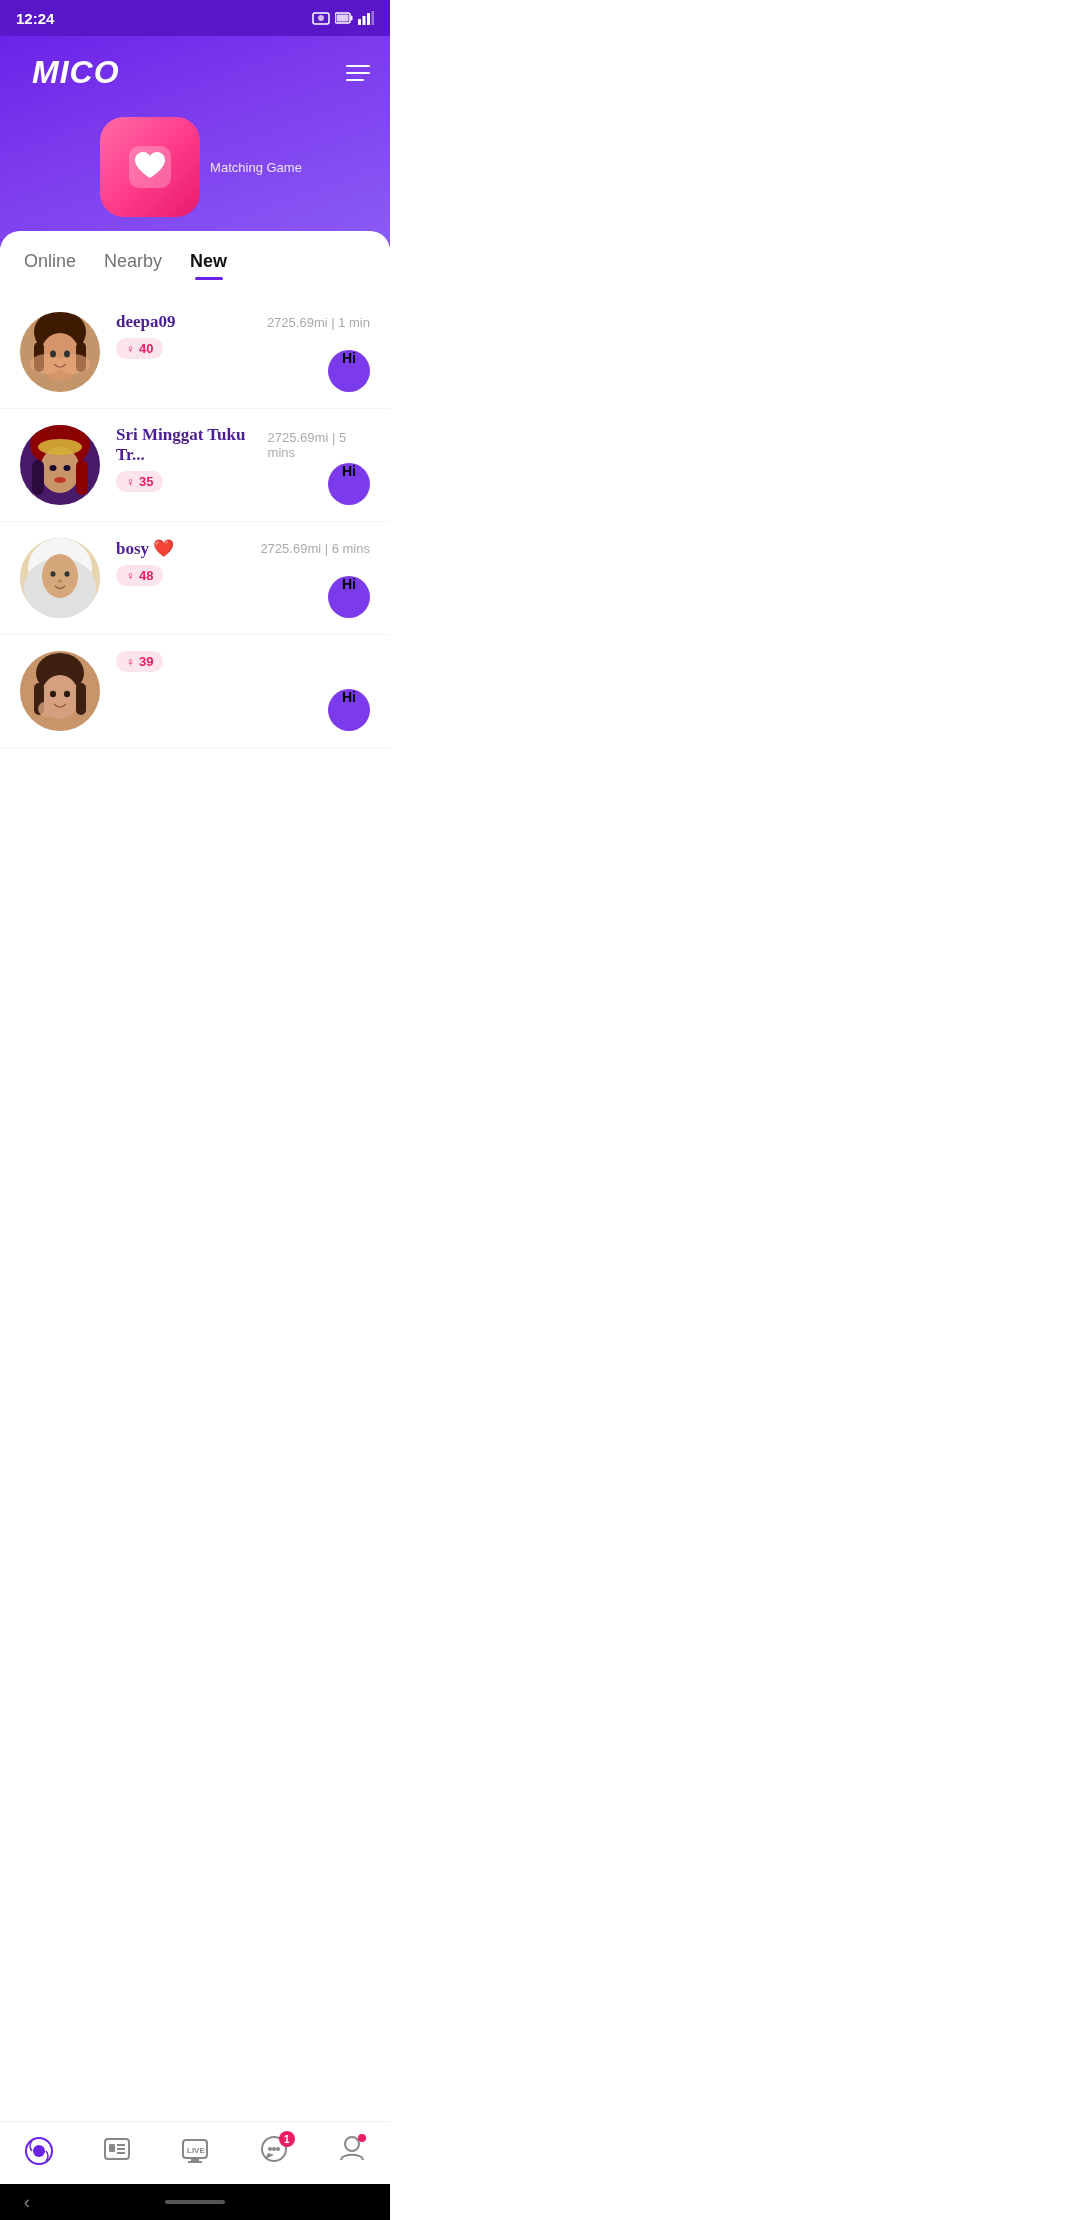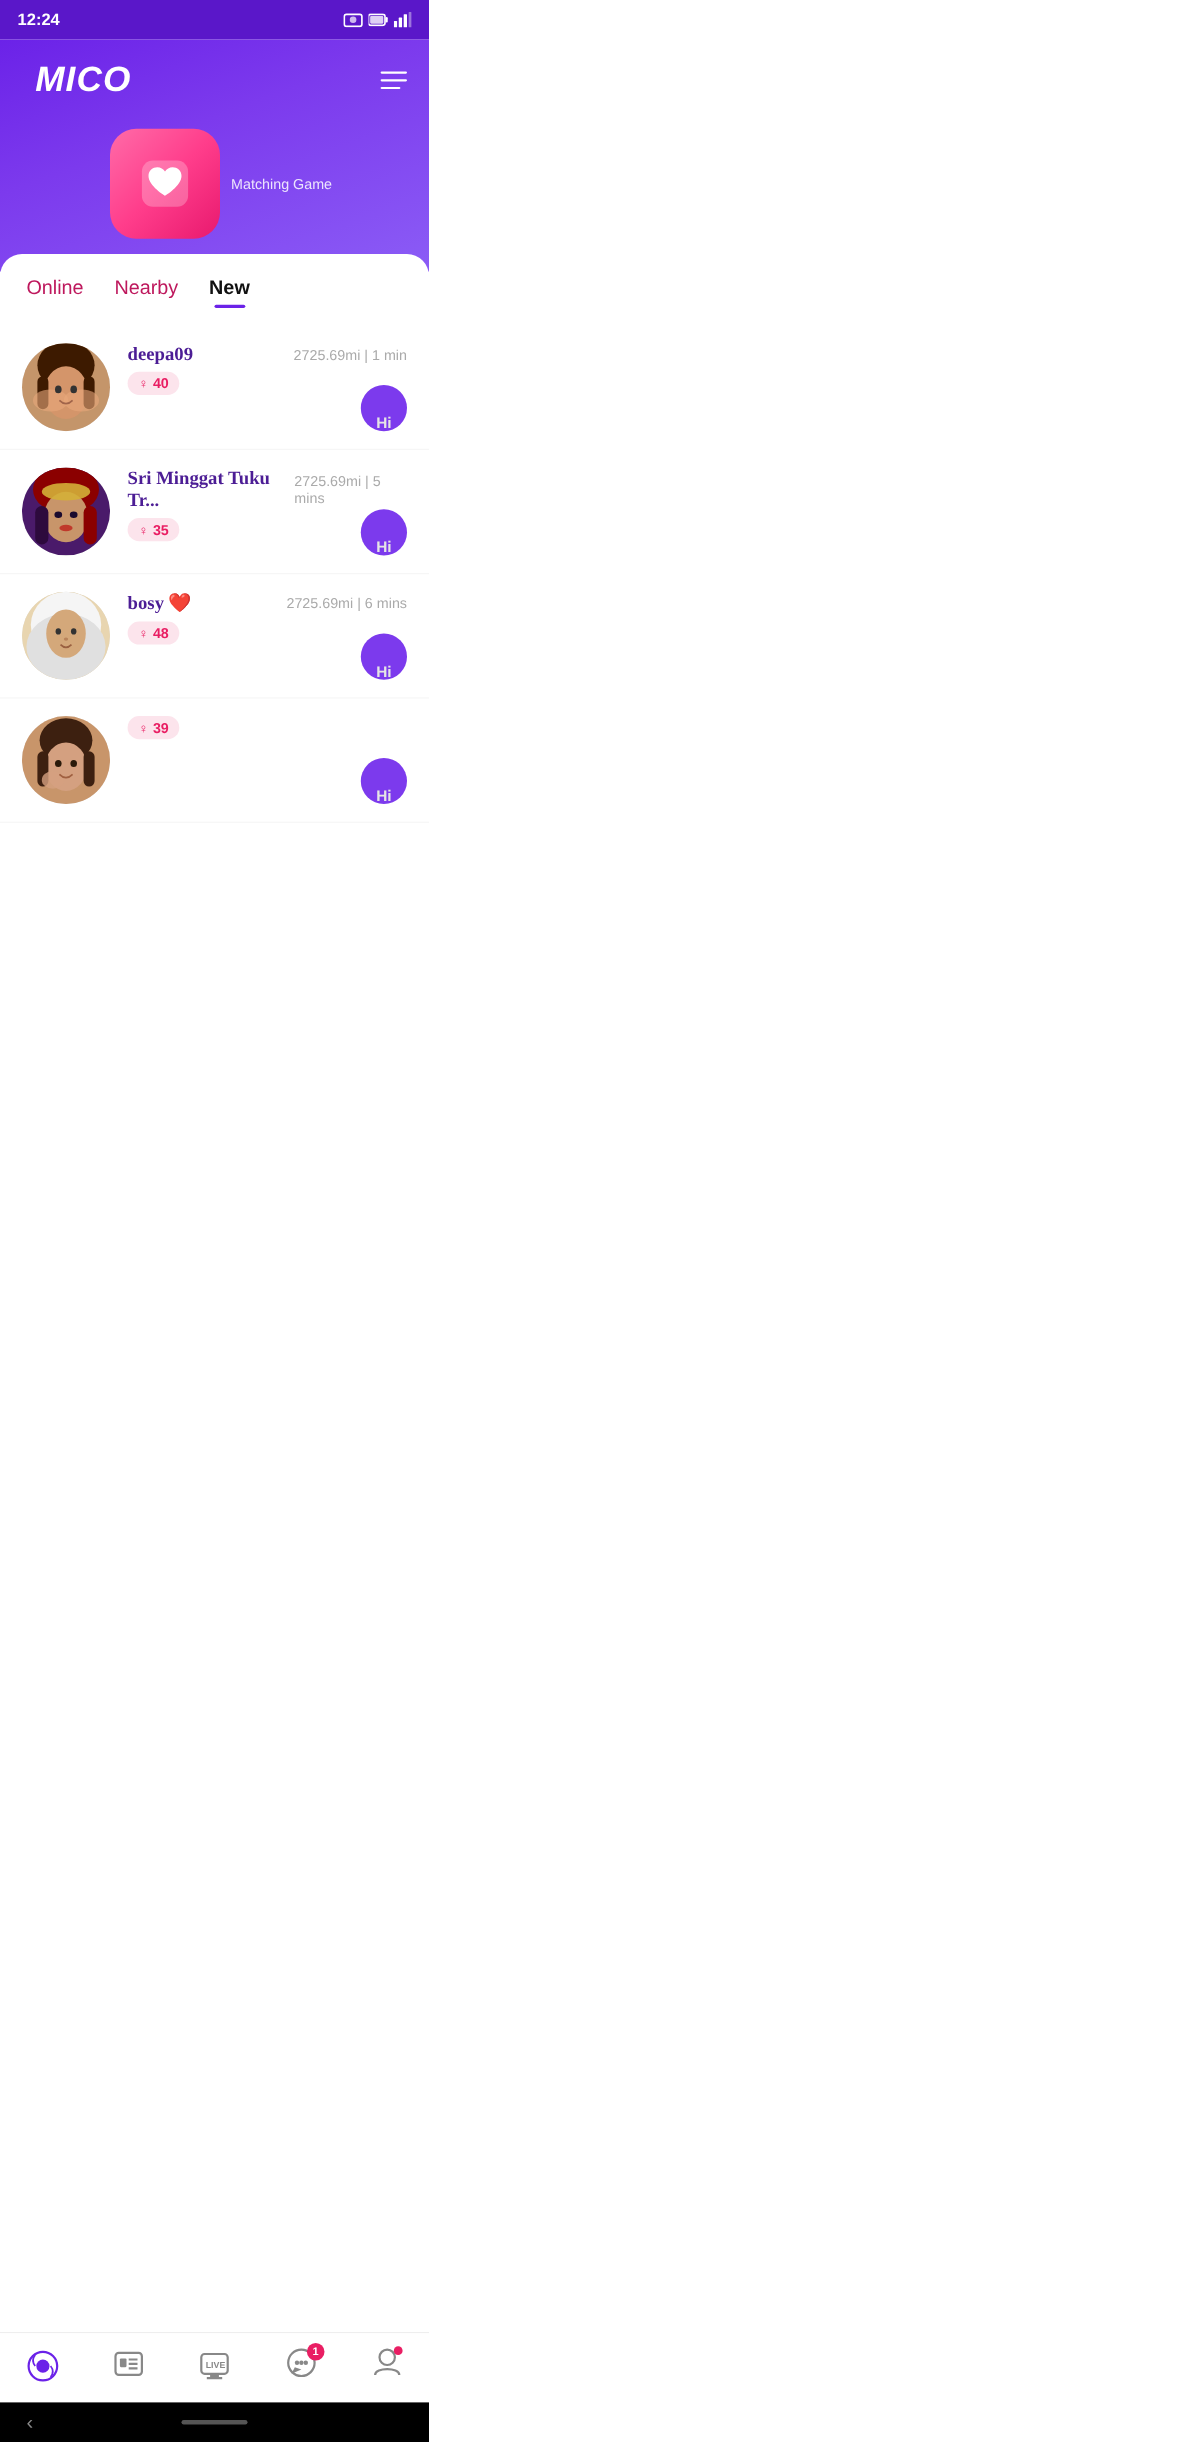--- a/index.html
+++ b/index.html
@@ -121,21 +121,21 @@
     
     .tabs {
       display: flex;
       align-items: center;
       padding: 20px 24px 0 24px;
       gap: 28px;
     }
 
     .tab {
       font-size: 18px;
-      color: #be185d;
+      color: #737373;
       font-weight: 500;
       cursor: pointer;
       padding-bottom: 8px;
     }
     .tab.active {
       color: #111;
       font-weight: 700;
       position: relative;
     }
     .tab.active::after {
@@ -217,23 +217,23 @@
 
     .hi-button {
       position: absolute;
       right: 20px;
       bottom: 16px;
       width: 42px;
       height: 42px;
       background: #7c3aed;
       border-radius: 50%;
       display: flex;
-      align-items: flex-end;
+      align-items: flex-start;
       justify-content: center;
-      color: #e5e5e5;
+      color: #000000;
       font-size: 14px;
       font-weight: 700;
       cursor: pointer;
     }
 
     
     .bottom-nav {
       background: #fff;
       border-top: 1px solid #eee;
       display: flex;

